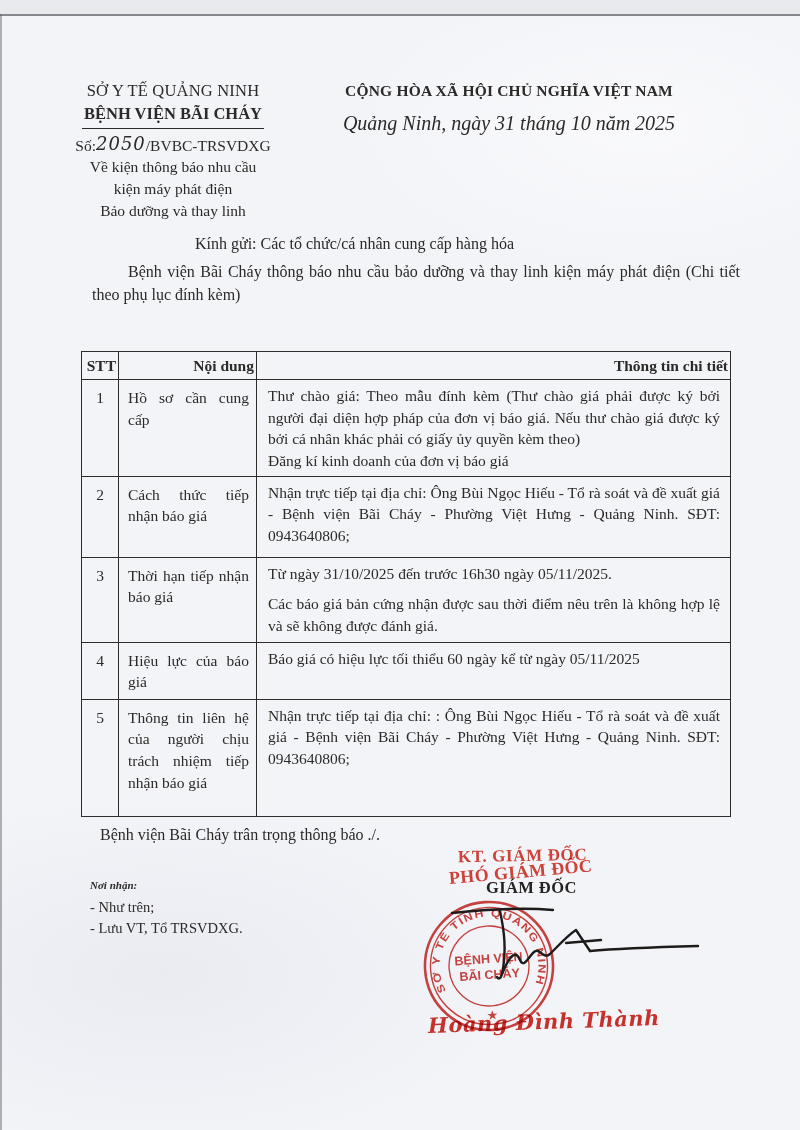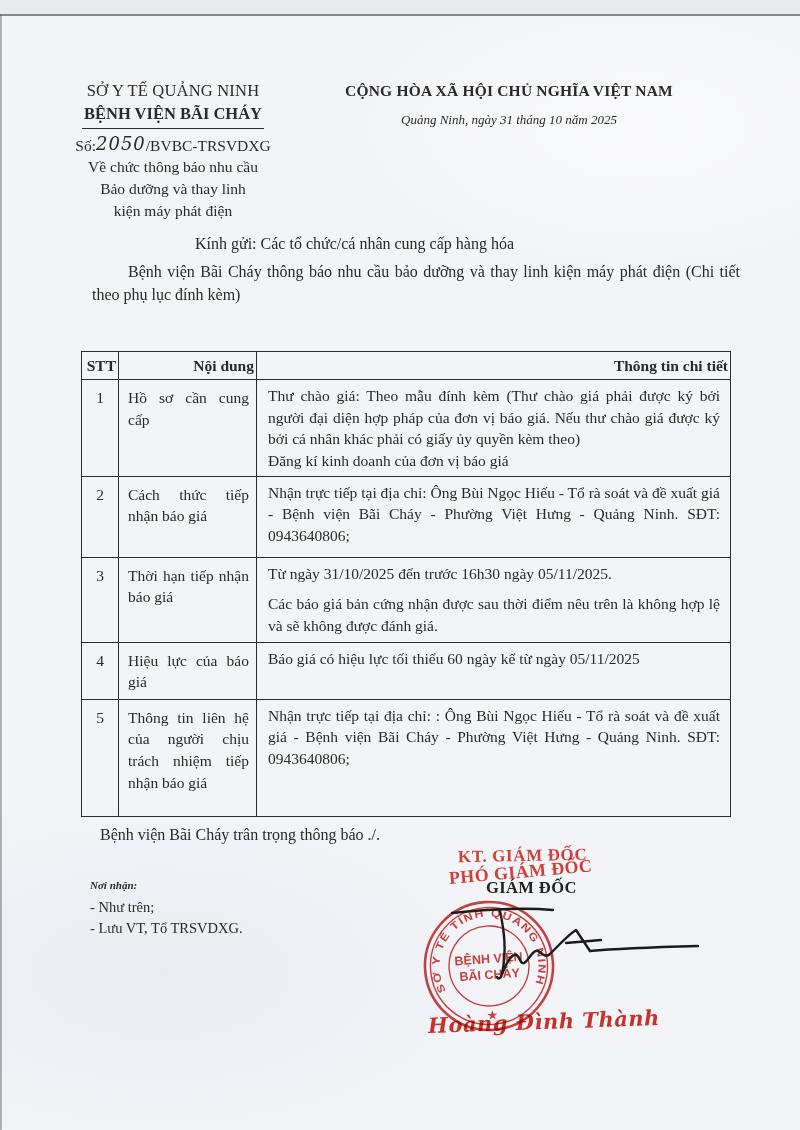--- a/index.html
+++ b/index.html
@@ -32,21 +32,21 @@
   .hl-dept { font-size:16.5px; letter-spacing:.2px; }
   .hl-org  { font-size:16.5px; font-weight:bold; margin-top:1px; }
   .hl-org span { display:inline-block; padding:0 2px 3px; border-bottom:1.6px solid #2b2a28; }
   .hl-so   { font-size:15.5px; margin-top:4px; }
   .hl-so .hand { font-family:"DejaVu Serif", serif; font-style:italic; font-size:18px; letter-spacing:1px; position:relative; top:-1px; }
   .hl-sub  { font-size:15.5px; line-height:1.4; }
 
   .hr-nation { font-size:15.5px; font-weight:bold; letter-spacing:.2px; }
   .hr-motto  { font-size:16.5px; font-weight:bold; margin-top:3px; }
   .hr-motto span { display:inline-block; padding:0 4px 3px; border-bottom:1.6px solid #2b2a28; }
-  .hr-date   { font-size:13px; font-style:italic; margin-top:12px; }
+  .hr-date   { font-size:20px; font-style:italic; margin-top:12px; }
 
   
   .salutation { left:195px; top:221px; font-size:16px; }
   .para { left:92px; width:648px; font-size:16px; line-height:1.42; text-align:justify; text-indent:36px; }
   .para1 { top:247px; }
   .para2 { top:293px; }
 
   
   .quote-table { position:absolute; left:81px; top:337px; width:650px; border-collapse:collapse; table-layout:fixed; }
   .quote-table th, .quote-table td { border:1.6px solid #2e2d2b; vertical-align:top; font-size:15.5px; line-height:1.4; }
@@ -83,23 +83,23 @@
 
 <div class="page">
   <div class="edge-top"></div>
   <div class="edge-left"></div>
   <div class="edge-bottom"></div>
 
   <div class="abs hdr-left">
     <div class="hl-dept">SỞ Y TẾ QUẢNG NINH</div>
     <div class="hl-org"><span>BỆNH VIỆN BÃI CHÁY</span></div>
     <div class="hl-so"><span>Số:</span><span class="hand">2050</span><span>/BVBC-TRSVDXG</span></div>
-    <div class="hl-sub">Về chức thông báo nhu cầu</div>
+    <div class="hl-sub">Về kiện thông báo nhu cầu</div>
+    <div class="hl-sub">kiện máy phát điện</div>
     <div class="hl-sub">Bảo dưỡng và thay linh</div>
-    <div class="hl-sub">kiện máy phát điện</div>
   </div>
 
   <div class="abs hdr-right">
     <div class="hr-nation">CỘNG HÒA XÃ HỘI CHỦ NGHĨA VIỆT NAM</div>
     <div class="hr-date">Quảng Ninh, ngày 31 tháng 10 năm 2025</div>
   </div>
 
   <div class="abs salutation">Kính gửi: Các tổ chức/cá nhân cung cấp hàng hóa</div>
   <div class="abs para para1">Bệnh viện Bãi Cháy thông báo nhu cầu bảo dưỡng và thay linh kiện máy phát điện (Chi tiết theo phụ lục đính kèm)</div>
 

